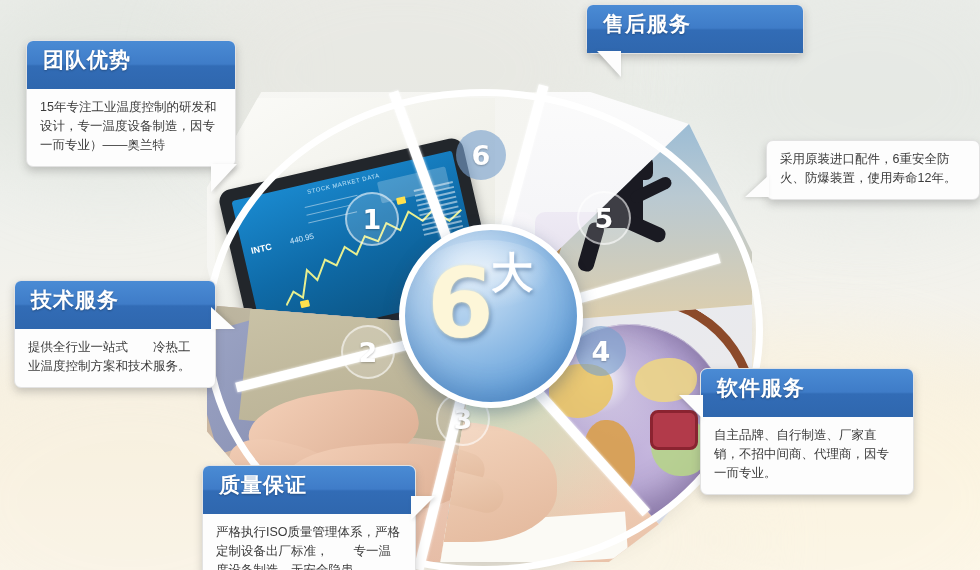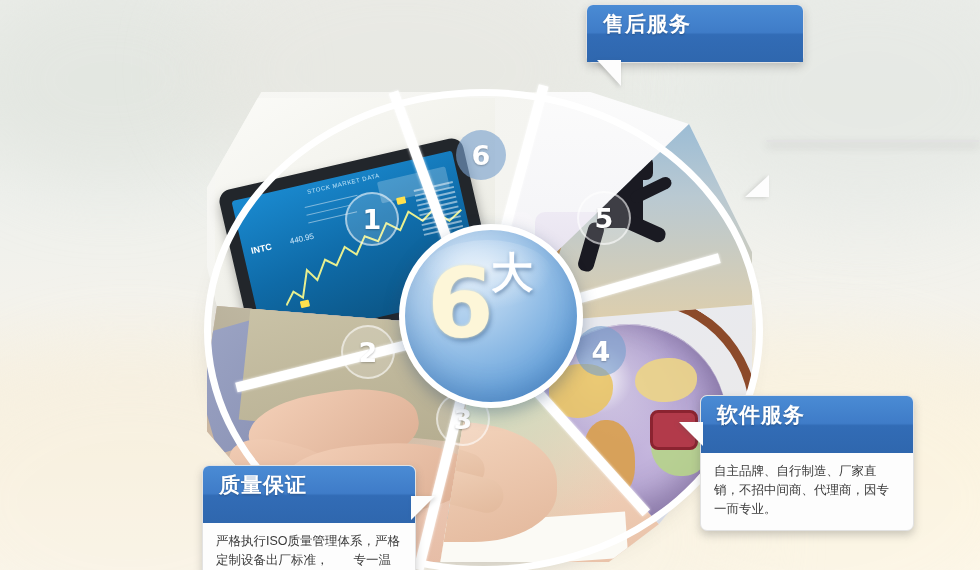--- a/index.html
+++ b/index.html
@@ -230,21 +230,21 @@
   }
 
   
   .card{
     position:absolute;background:#fdfdfd;border:1px solid #e2e2e2;border-radius:7px;
     box-shadow:0 4px 9px rgba(80,80,80,.28);
   }
   .card .hd{
     border-radius:6px 6px 0 0;
     background:linear-gradient(180deg,#4a8bd4 0%,#3f7cc8 48%,#326cb6 52%,#2f67ae 100%);
-    color:#fff;font-size:21px;font-weight:bold;padding:5px 16px 24px 16px;
+    color:#fff;font-size:21px;font-weight:bold;padding:5px 16px 15px 16px;
     text-shadow:0 1px 2px rgba(0,0,0,.28);letter-spacing:1px;
   }
   .card .bd{
     padding:9px 13px 11px 13px;color:#3b3b3b;font-size:12.5px;line-height:19px;
   }
   .tail{position:absolute;width:0;height:0;}
 
   
   #card-team{left:26px;top:40px;width:208px;}
   #card-team .tail{right:-2px;bottom:-26px;
@@ -254,21 +254,21 @@
   #card-after{left:586px;top:4px;width:216px;}
   #card-after .tail{left:10px;bottom:-24px;
     border-right:24px solid #fdfdfd;border-bottom:26px solid transparent;
     filter:drop-shadow(-1px 2px 2px rgba(80,80,80,.25));}
 
   #card-hw{left:766px;top:140px;width:212px;}
   #card-hw .tail{left:-22px;top:34px;
     border-right:24px solid #fdfdfd;border-top:22px solid transparent;
     filter:drop-shadow(-2px 1px 2px rgba(80,80,80,.22));}
 
-  #card-sw{left:700px;top:368px;width:212px;margin-top:27px;}
+  #card-sw{left:700px;top:368px;width:212px;}
   #card-sw .tail{left:-22px;top:26px;
     border-right:24px solid #fdfdfd;border-bottom:24px solid transparent;
     filter:drop-shadow(-2px 1px 2px rgba(80,80,80,.22));}
 
   #card-qa{left:202px;top:432px;width:212px;margin-top:33px;}
   #card-qa .tail{right:-20px;top:30px;
     border-left:24px solid #fdfdfd;border-bottom:24px solid transparent;
     filter:drop-shadow(2px 1px 2px rgba(80,80,80,.22));}
 
   #card-tech{left:14px;top:280px;width:200px;}
@@ -422,36 +422,47 @@
   <div class="num numfill" style="left:456px;top:130px;">
       <span>6</span>
     </div>
 
   <div id="center">
     <div class="glow"></div>
     <div class="six">6</div>
     <div class="da">大</div>
   </div>
 
+  <div class="card" id="card-team">
+    <div class="hd">团队优势</div>
+    <div class="bd">15年专注工业温度控制的研发和设计，专一温度设备制造，因专一而专业）——奥兰特</div>
+    <div class="tail"></div>
+  </div>
 
   <div class="card" id="card-after">
     <div class="hd">售后服务</div>
     <div class="tail"></div>
   </div>
 
   <div class="card" id="card-hw">
+    <div class="bd">采用原装进口配件，6重安全防火、防爆装置，使用寿命12年。</div>
     <div class="tail"></div>
   </div>
 
   <div class="card" id="card-sw">
     <div class="hd">软件服务</div>
     <div class="bd">自主品牌、自行制造、厂家直销，不招中间商、代理商，因专一而专业。</div>
     <div class="tail"></div>
   </div>
 
   <div class="card" id="card-qa">
     <div class="hd">质量保证</div>
     <div class="bd">严格执行ISO质量管理体系，严格定制设备出厂标准，　　专一温度设备制造、无安全隐患。</div>
     <div class="tail"></div>
   </div>
 
+  <div class="card" id="card-tech">
+    <div class="hd">技术服务</div>
+    <div class="bd">提供全行业一站式　　冷热工业温度控制方案和技术服务。</div>
+    <div class="tail"></div>
+  </div>
 
 </div>
 
 </body></html>

